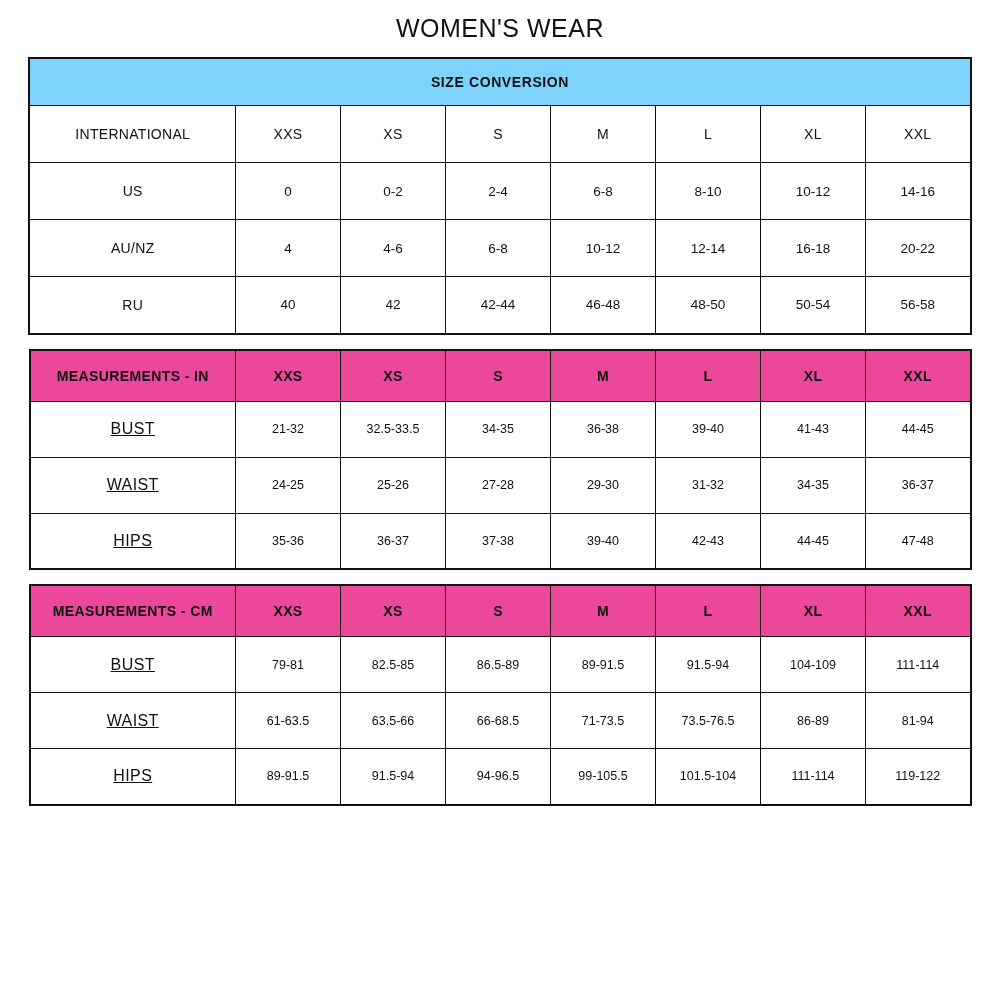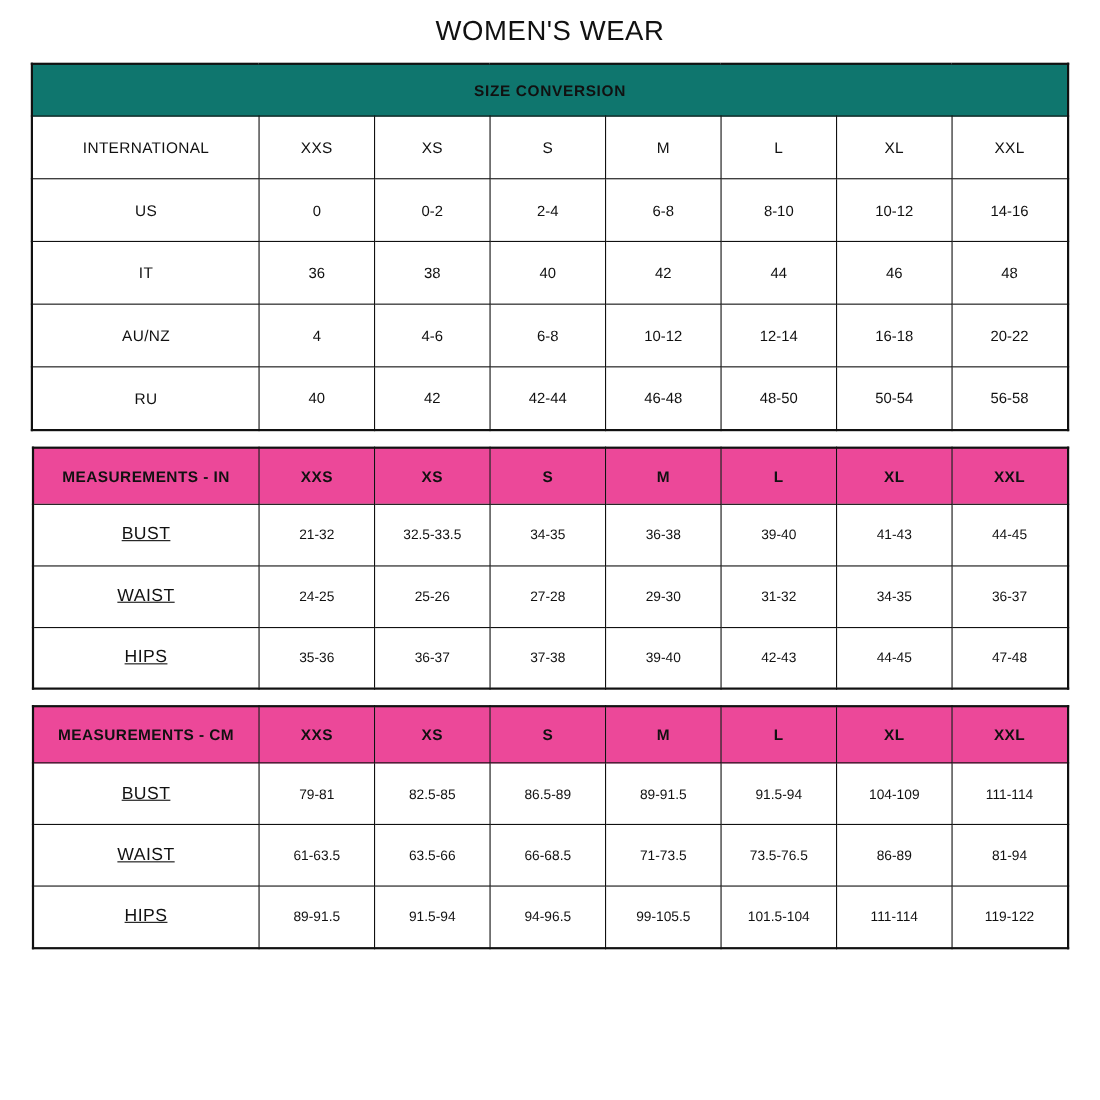--- a/index.html
+++ b/index.html
@@ -41,21 +41,21 @@
     border: 1px solid #111;
     text-align: center;
     vertical-align: middle;
     font-size: 13.5px;
     font-weight: 400;
     color: #111;
     padding: 0;
   }
   
   #size-conversion-table .banner {
-    background: #0f766e;
+    background: #7dd3fc;
     font-weight: 700;
     font-size: 14px;
     letter-spacing: 0.6px;
     height: 46px;
     border-bottom: 1px solid #111;
   }
   #size-conversion-table tbody tr {
     height: 57px;
   }
   #size-conversion-table .rowhead {
@@ -130,30 +130,20 @@
         <td class="rowhead">US</td>
         <td>0</td>
         <td>0-2</td>
         <td>2-4</td>
         <td>6-8</td>
         <td>8-10</td>
         <td>10-12</td>
         <td>14-16</td>
       </tr>
       <tr>
-        <td class="rowhead">IT</td>
-        <td>36</td>
-        <td>38</td>
-        <td>40</td>
-        <td>42</td>
-        <td>44</td>
-        <td>46</td>
-        <td>48</td>
-      </tr>
-      <tr>
         <td class="rowhead">AU/NZ</td>
         <td>4</td>
         <td>4-6</td>
         <td>6-8</td>
         <td>10-12</td>
         <td>12-14</td>
         <td>16-18</td>
         <td>20-22</td>
       </tr>
       <tr>

